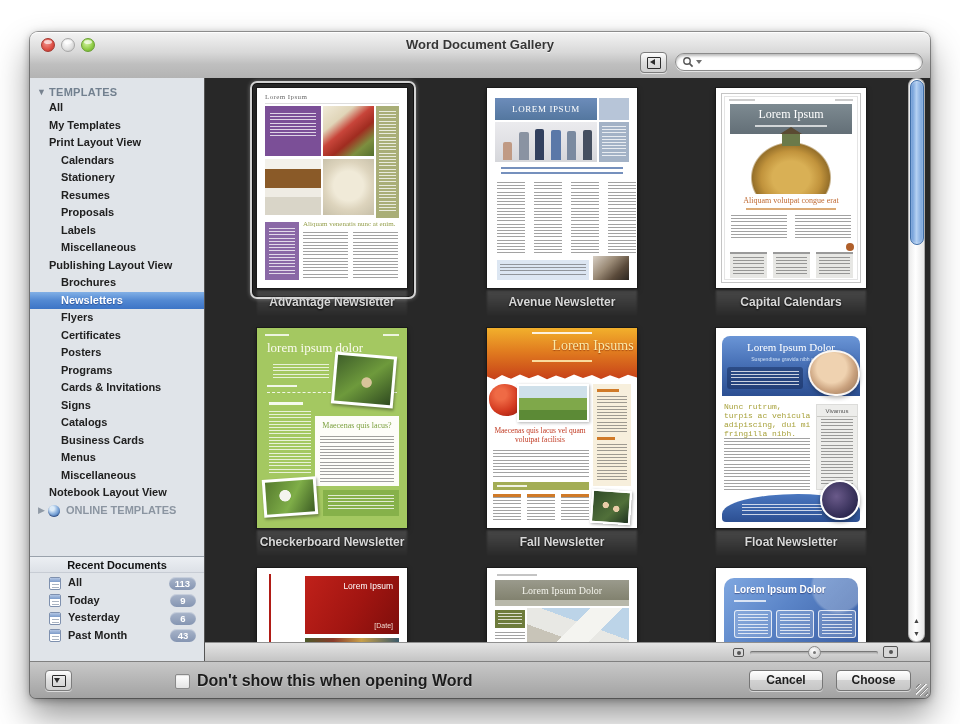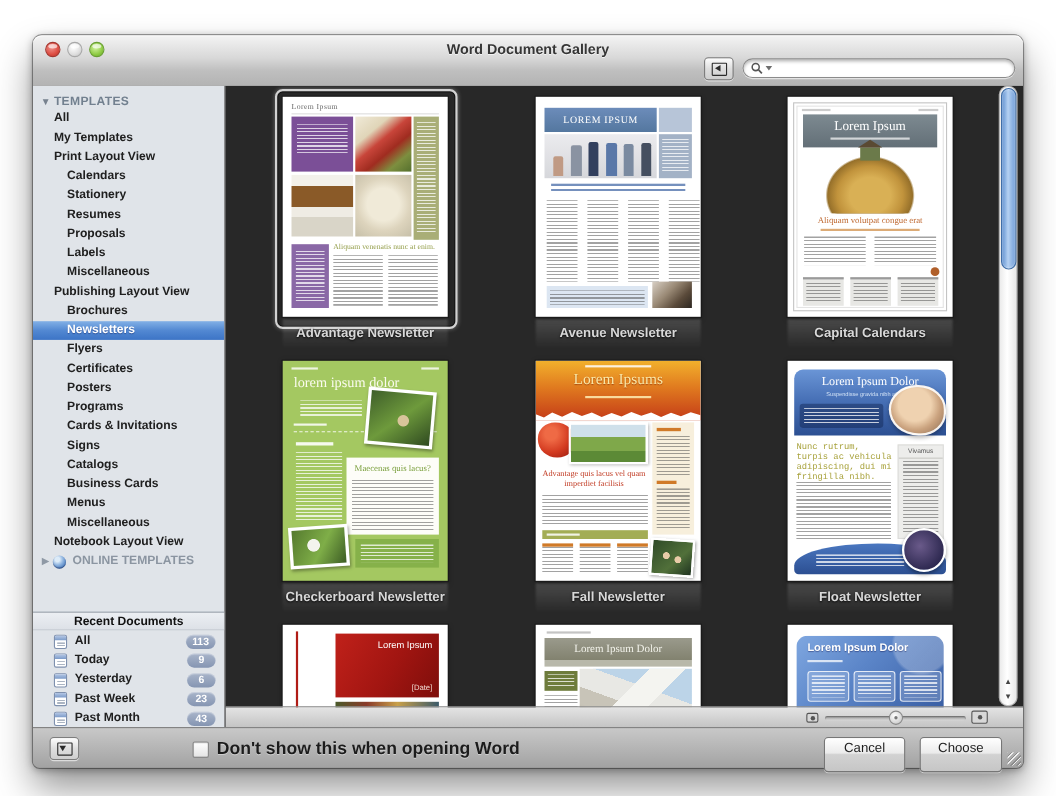--- a/index.html
+++ b/index.html
@@ -175,21 +175,21 @@
       background:radial-gradient(circle at 40% 45%,#f4f4ee 0 16%,rgba(244,244,238,0) 18%),
                  linear-gradient(120deg,#557a2e 0%,#7fae48 55%,#3c5c24 100%);}
   .chk-gb{left:66px;top:162px;width:76px;height:26px;background:#86b14a;}
   .chk-gb .in{position:absolute;left:5px;top:5px;right:5px;bottom:5px;}
   
   .fal-head{left:0;top:0;width:150px;height:54px;background:linear-gradient(180deg,#f2b02c 0%,#e07a1f 45%,#c43b18 100%);}
   .fal-jag{left:0;top:44px;width:150px;height:10px;background:#fff;
       clip-path:polygon(0 100%,0 45%,5% 75%,10% 30%,16% 68%,22% 25%,28% 62%,34% 30%,40% 72%,46% 35%,52% 66%,58% 25%,64% 60%,70% 30%,76% 70%,82% 32%,88% 64%,94% 28%,100% 55%,100% 100%);}
   .fal-top{left:45px;top:4px;width:60px;height:2px;background:rgba(255,255,255,.85);}
   .fal-mast{left:0;top:10px;width:150px;text-align:center;font-family:"Liberation Serif",serif;font-size:14px;
-      color:#fae9a8;text-shadow:0 1px 1px rgba(120,30,0,.55);}
+      color:#fae9a8;text-shadow:0 1px 1px rgba(120,30,0,.55);padding-left:31px;}
   .fal-sub{left:45px;top:32px;width:60px;height:2px;background:rgba(255,240,180,.85);}
   .fal-apple{left:2px;top:56px;width:34px;height:32px;border-radius:46% 54% 48% 52%;
       background:radial-gradient(circle at 35% 32%,#ef6a45 0 18%,#d33a20 55%,#8f150c 100%);}
   .fal-ph{left:30px;top:56px;width:72px;height:38px;border:2px solid #fff;box-sizing:border-box;
       background:linear-gradient(180deg,#cfe0ea 0 34%,#7fa84a 34% 70%,#5c8a36 70% 100%);box-shadow:1px 1px 3px rgba(0,0,0,.3);}
   .fal-side{left:106px;top:56px;width:38px;height:102px;background:#f7efdc;}
   .fal-side .hd1{position:absolute;left:4px;top:5px;width:22px;height:3px;background:#d07a28;}
   .fal-side .in1{position:absolute;left:4px;top:12px;right:4px;height:36px;}
   .fal-side .hd2{position:absolute;left:4px;top:53px;width:18px;height:3px;background:#d07a28;}
   .fal-side .in2{position:absolute;left:4px;top:60px;right:4px;height:36px;}
@@ -271,23 +271,23 @@
       background:radial-gradient(circle at 40% 35%,#ffffff,#d2d2d2 70%,#bdbdbd);border:1px solid #8a8a8a;box-sizing:border-box;}
   #size-knob::after{content:"";position:absolute;left:4px;top:4px;width:3px;height:3px;border-radius:50%;background:#777;}
   
   #footer{position:absolute;left:0;top:629px;right:0;height:37px;border-radius:0 0 6px 6px;
       background:linear-gradient(180deg,#c8c8c8,#a2a2a2);border-top:1px solid #808080;box-sizing:border-box;}
   #gallery-toggle-btn{left:15px;top:8px;}
   #checkbox-row{position:absolute;left:145px;top:10px;display:flex;align-items:center;gap:7px;}
   #dont-show-checkbox{width:13px;height:13px;border:1px solid #8a8a8a;border-radius:2px;
       background:linear-gradient(180deg,#ffffff,#e4e4e4);box-shadow:inset 0 1px 1px rgba(0,0,0,.12);}
   #checkbox-label{font-size:16px;font-weight:700;color:#1c1c1c;text-shadow:0 1px 0 rgba(255,255,255,.4);}
-  .aqua-btn{position:absolute;top:8px;height:32px;border-radius:4px;border:1px solid #767676;
+  .aqua-btn{position:absolute;top:8px;height:21px;border-radius:4px;border:1px solid #767676;
       background:linear-gradient(180deg,#ffffff 0%,#ebebeb 45%,#d2d2d2 50%,#c6c6c6 100%);
-      font-family:"Liberation Sans",sans-serif;font-size:12px;font-weight:400;color:#1e1e1e;text-align:center;line-height:19px;
+      font-family:"Liberation Sans",sans-serif;font-size:12px;font-weight:700;color:#1e1e1e;text-align:center;line-height:19px;
       box-shadow:0 1px 0 rgba(255,255,255,.55);box-sizing:border-box;cursor:default;}
   #cancel-btn{right:107px;width:74px;}
   #choose-btn{right:19px;width:75px;}
   #resize-grip{position:absolute;right:2px;bottom:2px;width:12px;height:12px;
       background:repeating-linear-gradient(135deg,transparent 0 2px,#8a8a8a 2px 3px,rgba(255,255,255,.8) 3px 4px);}
 </style>
 </head>
 <body>
 
 <div id="stage">
@@ -408,25 +408,20 @@
     <span class="rc-label">Today</span>
     <span class="rc-badge">9</span>
   </div>
             <div class="rc-item">
     <span class="rc-icon"></span>
     <span class="rc-label">Yesterday</span>
     <span class="rc-badge">6</span>
   </div>
             <div class="rc-item">
     <span class="rc-icon"></span>
-    <span class="rc-label">Past Week</span>
-    <span class="rc-badge">23</span>
-  </div>
-            <div class="rc-item">
-    <span class="rc-icon"></span>
     <span class="rc-label">Past Month</span>
     <span class="rc-badge">43</span>
   </div>
           </div>
    </div>
 
    <div id="gallery">
 
     <div class="card c1 r1">
       <div class="sel-ring"></div>
@@ -552,21 +547,21 @@
           <div class="abs fal-jag"></div>
         </div>
         <div class="abs fal-apple"></div>
         <div class="abs fal-ph"></div>
         <div class="abs fal-side">
           <span class="hd1"></span>
                 <span class="in1 tl"></span>
                 <span class="hd2"></span>
                 <span class="in2 tl"></span>
         </div>
-        <div class="abs fal-hl">Advantage quis lacus vel quam imperdiet facilisis</div>
+        <div class="abs fal-hl">Maecenas quis lacus vel quam volutpat facilisis</div>
         <div class="abs fal-tx tl"></div>
         <div class="abs fal-strip"></div>
         <div class="abs fal-col fal-ca tl"></div>
         <div class="abs fal-col fal-cb tl"></div>
         <div class="abs fal-col fal-cc tl"></div>
         <div class="abs fal-ph2"></div>
       </div>
       <div class="refl"></div>
       <div class="card-label">Fall Newsletter</div>
     </div>

